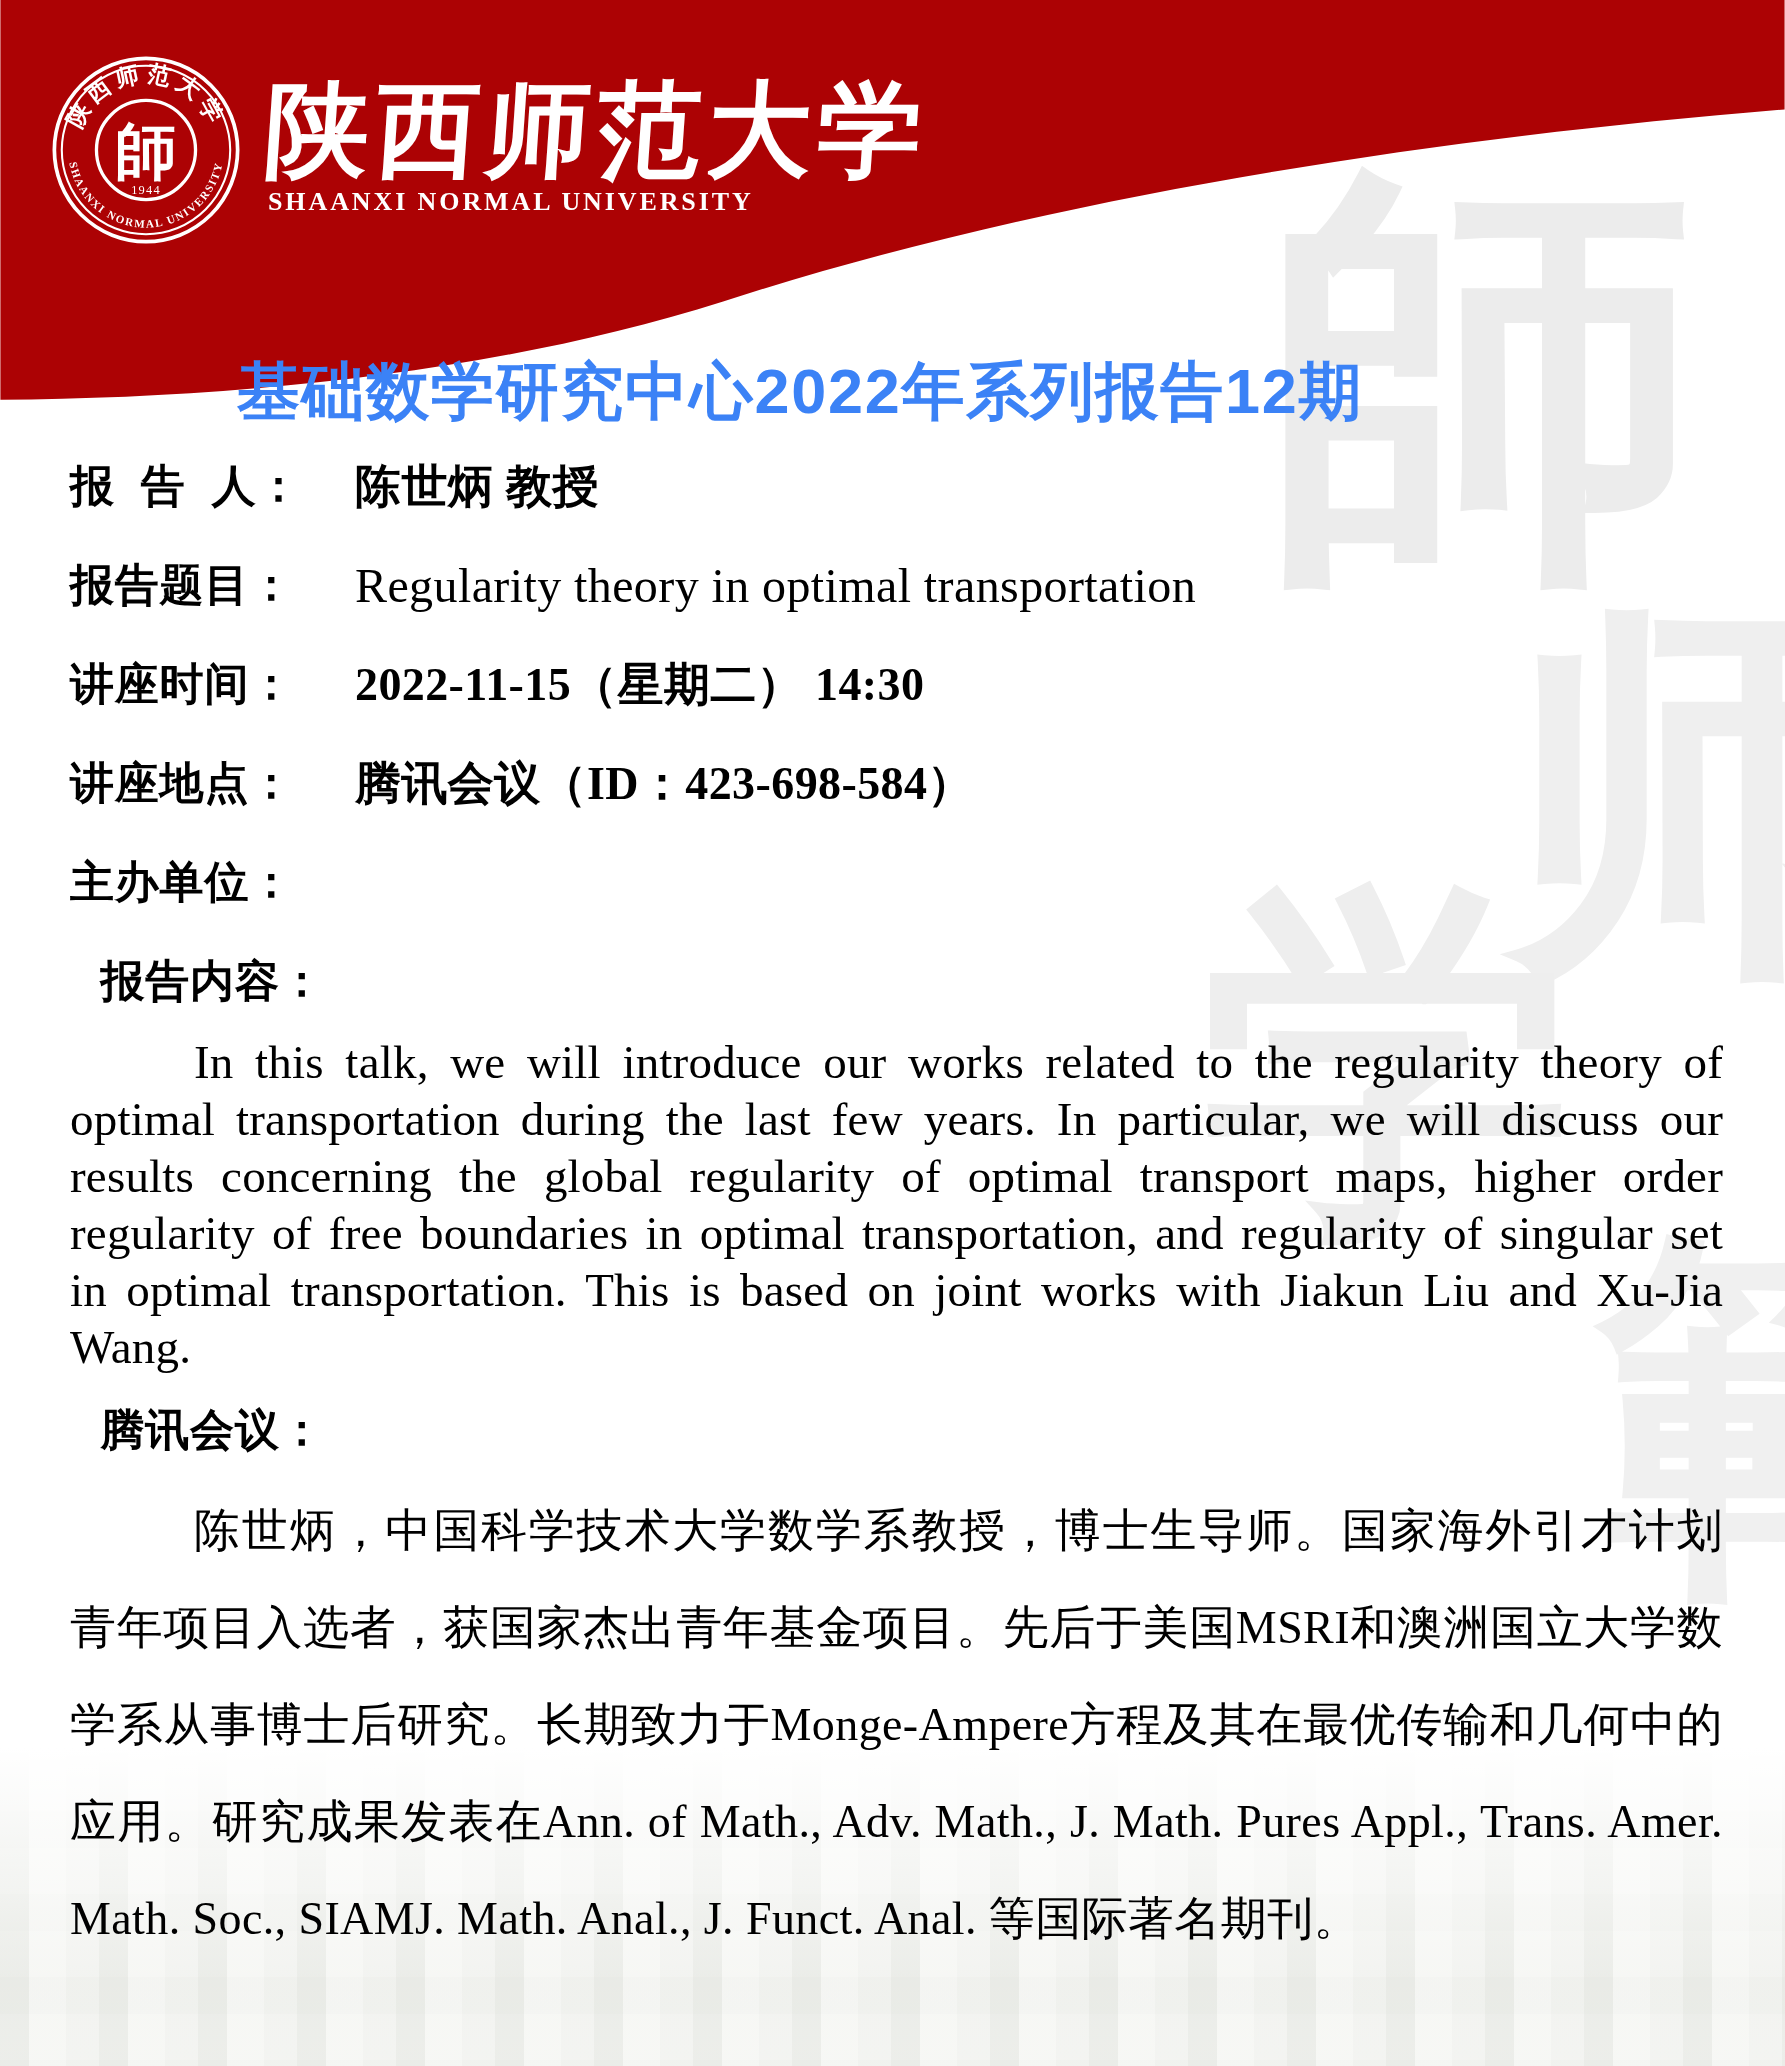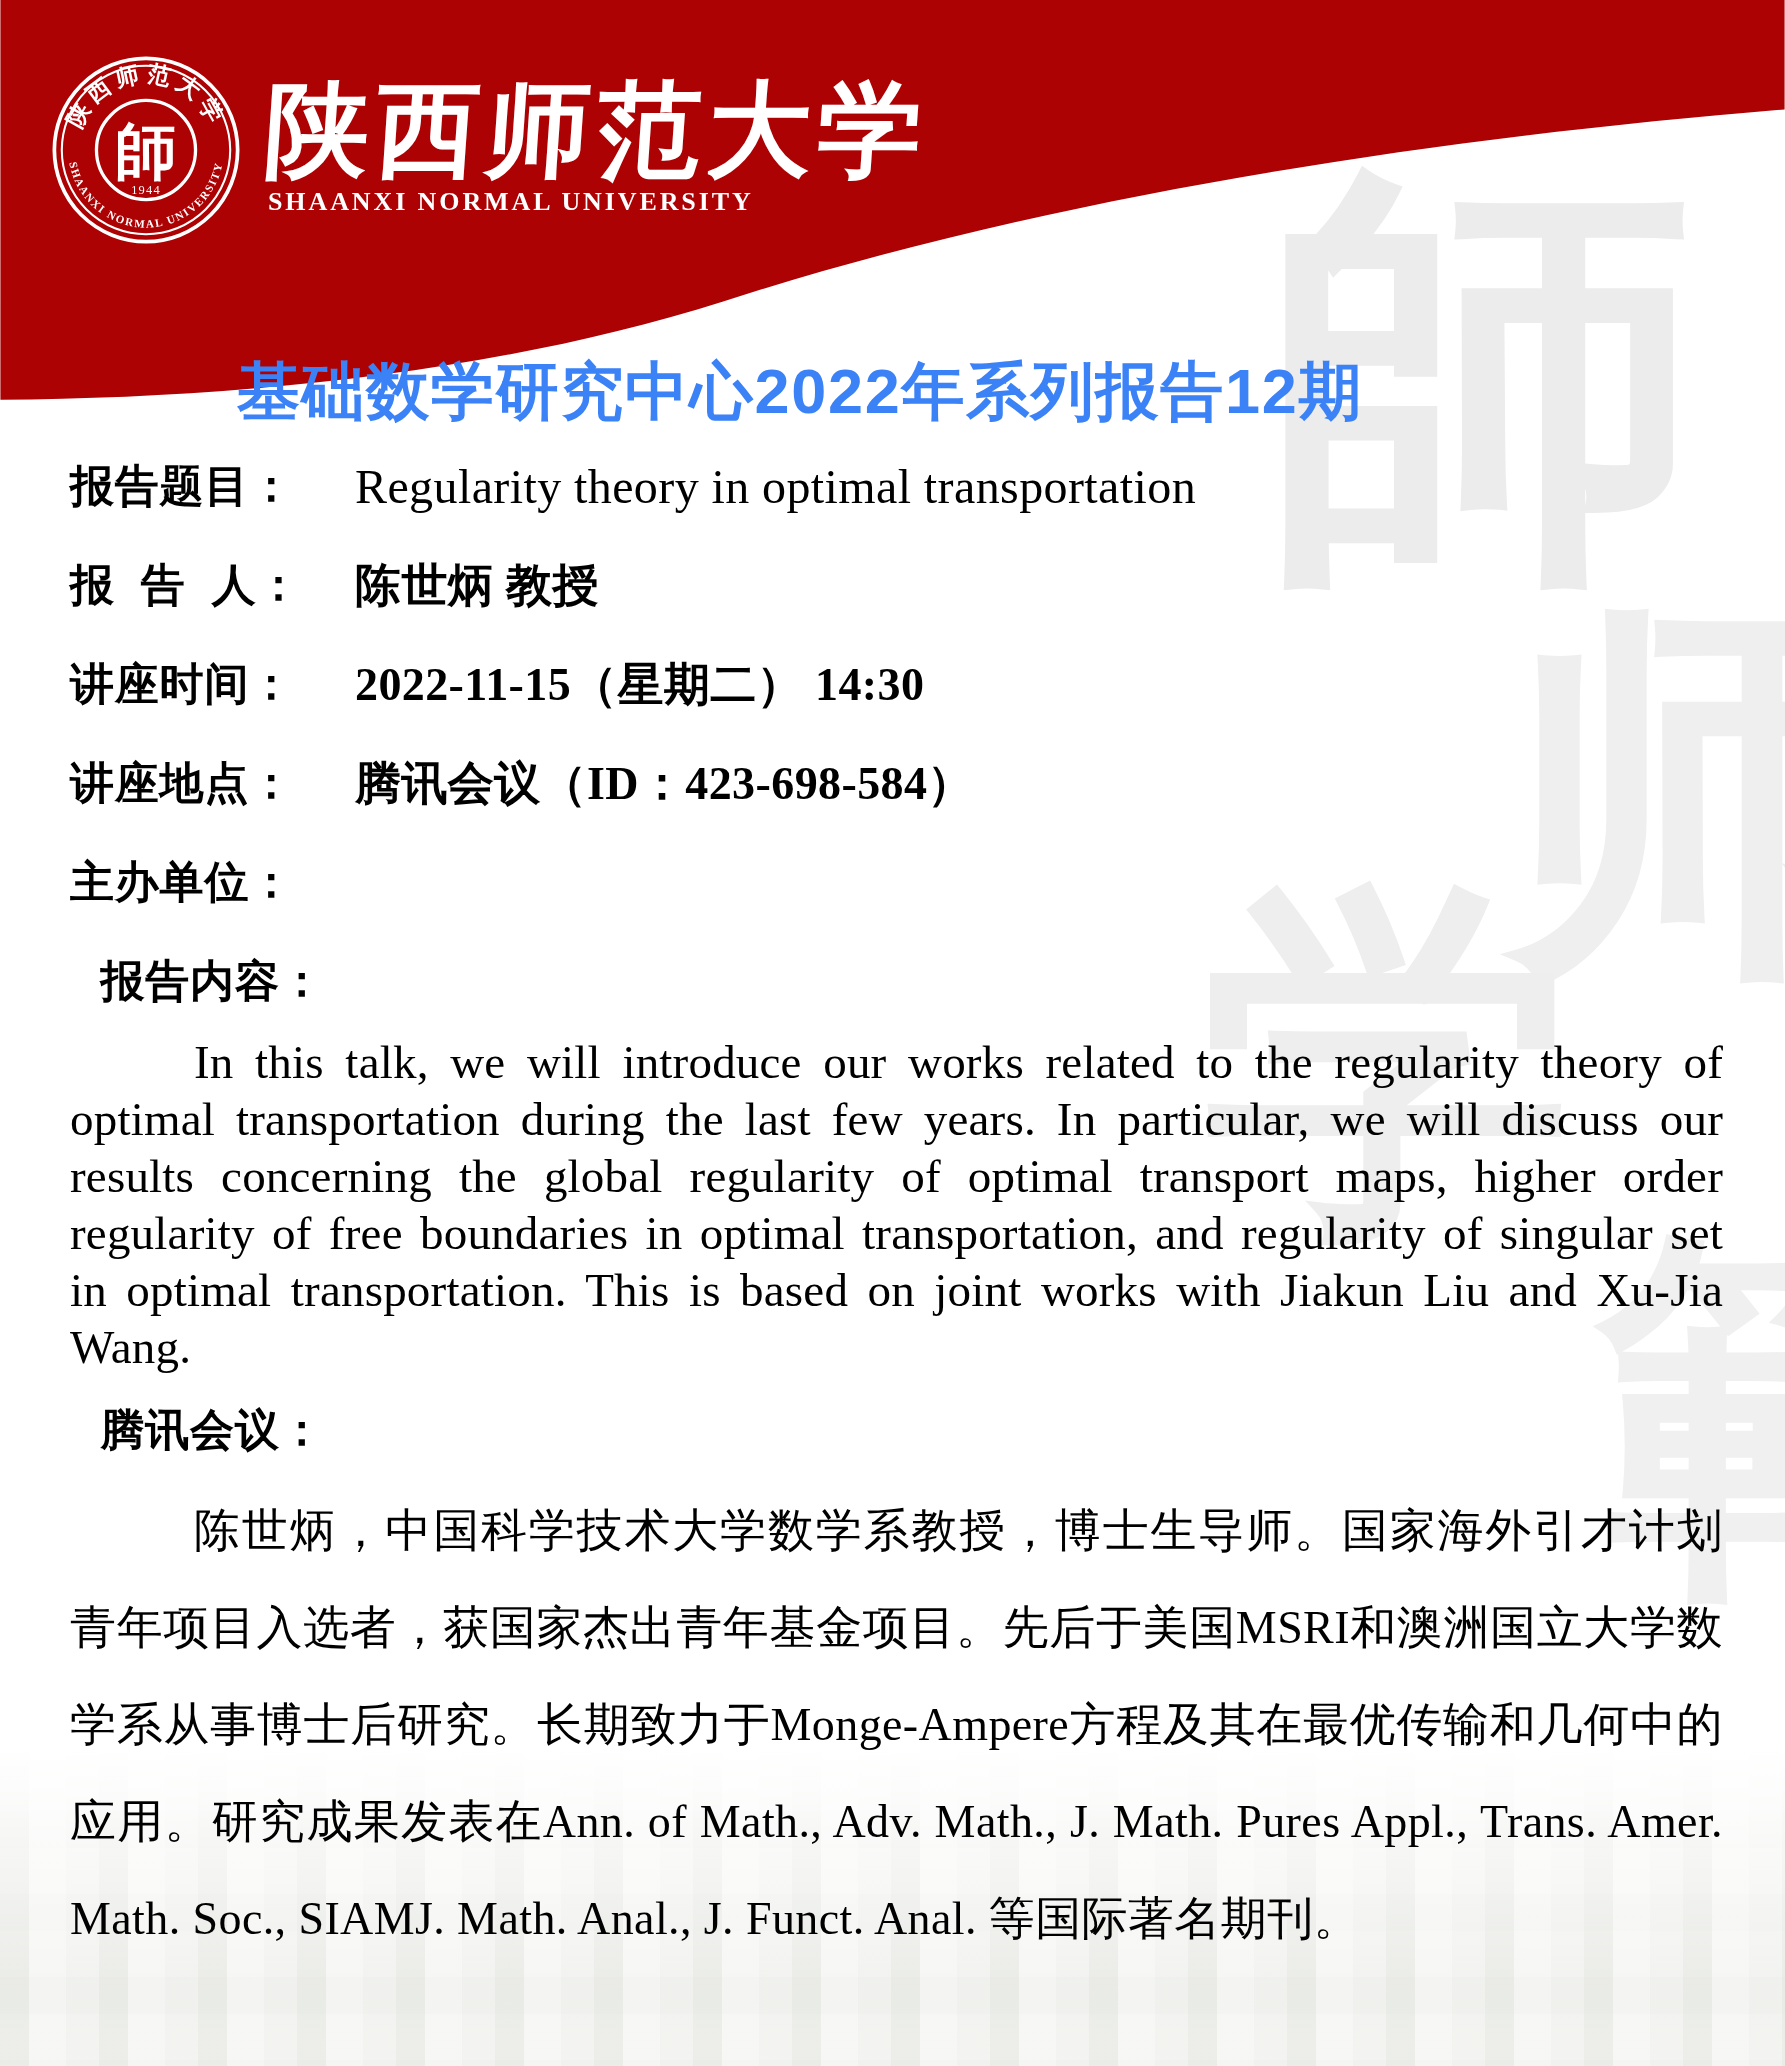--- a/index.html
+++ b/index.html
@@ -108,27 +108,27 @@
   </svg>
 
   <div class="uni-zh">陕西师范大学</div>
   <div class="uni-en">SHAANXI NORMAL UNIVERSITY</div>
 
   <h1 class="page-title">基础数学研究中心2022年系列报告12期</h1>
 
   <div class="content">
 
     <div class="frow">
-      <span class="flabel">报告题目：</span>
-      <span class="fvalue">Regularity theory in optimal transportation</span>
+      <span class="flabel">报  告  人：</span>
+      <span class="fvalue zh">陈世炳 教授</span>
     </div>
 
     <div class="frow">
-      <span class="flabel">报  告  人：</span>
-      <span class="fvalue zh">陈世炳 教授</span>
+      <span class="flabel">报告题目：</span>
+      <span class="fvalue">Regularity theory in optimal transportation</span>
     </div>
 
     <div class="frow">
       <span class="flabel">讲座时间：</span>
       <span class="fvalue zh">2022-11-15（星期二） 14:30</span>
     </div>
 
     <div class="frow">
       <span class="flabel">讲座地点：</span>
       <span class="fvalue zh">腾讯会议（ID：423-698-584）</span>

